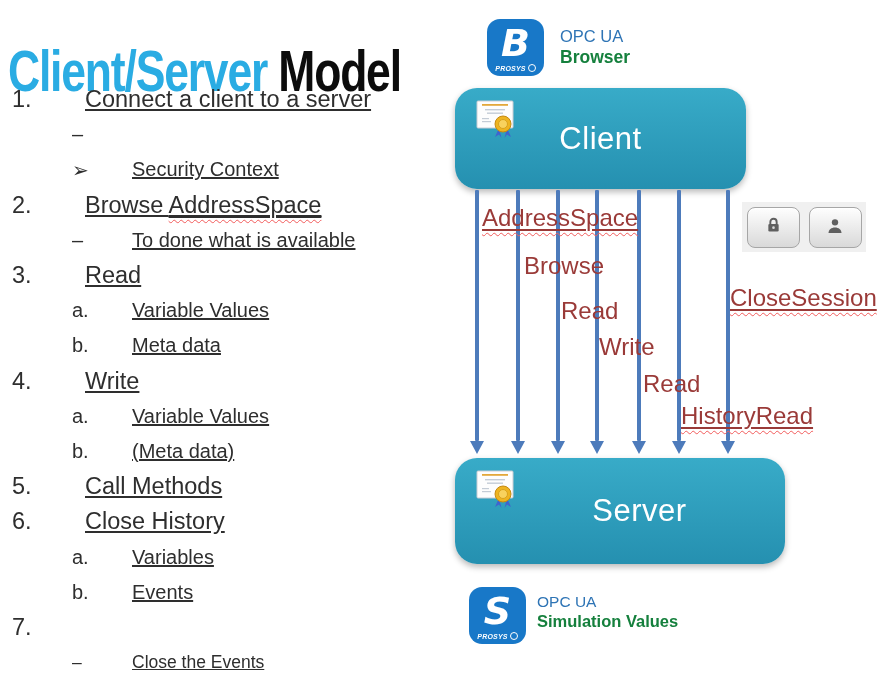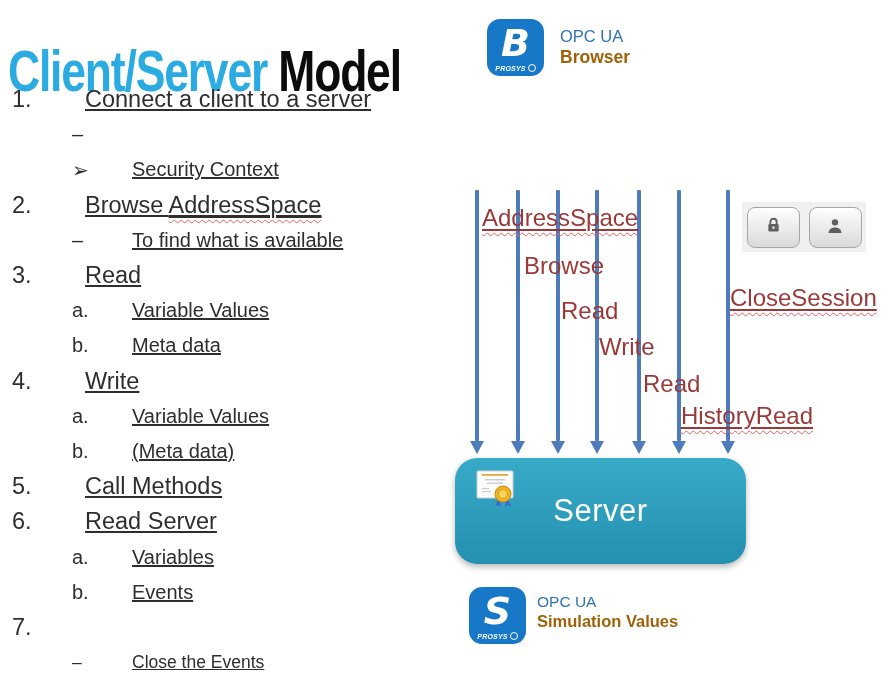--- a/index.html
+++ b/index.html
@@ -14,21 +14,21 @@
   
   .pbadge{position:absolute;background:#1878c8;border-radius:13px;color:#fff;text-align:center;}
   #browser-badge{left:487px;top:19px;width:57px;height:57px;}
   #sim-badge{left:469px;top:587px;width:57px;height:57px;}
   .pbadge .letter{font-style:italic;font-weight:bold;font-size:38px;line-height:48px;display:block;font-family:"DejaVu Sans",sans-serif;}
   .pbadge .brand{position:absolute;left:0;right:0;bottom:4px;font-size:7px;font-style:italic;font-weight:bold;letter-spacing:.2px;}
   .globe{display:inline-block;width:6px;height:6px;border:1px solid #fff;border-radius:50%;vertical-align:-1px;margin-left:2px;}
   .logotext{position:absolute;color:#2e74b5;line-height:1.2;}
   #browser-text{left:560px;top:27px;font-size:16.5px;}
   #sim-text{left:537px;top:593px;font-size:15.5px;}
-  .logotext .l2{font-weight:bold;color:#a16207;font-size:17.5px;}
+  .logotext .l2{font-weight:bold;color:#15803d;font-size:17.5px;}
   #sim-text .l2{font-size:16.5px;}
 
   
   .steps{position:absolute;left:0;top:82px;width:452px;}
   .row{display:flex;align-items:center;height:35.2px;color:#2e2e2e;}
   .row.l0{font-size:23.5px;}
   .row.l0 .mk{margin-left:12px;width:73px;flex:none;}
   .row.l1{font-size:20px;}
   .row.l1 .mk{margin-left:72px;width:60px;flex:none;}
   .row.small{font-size:17.5px;}
@@ -38,21 +38,21 @@
   .sq{text-decoration-line:underline;text-decoration-style:wavy;text-decoration-color:#f25c5c;
       text-decoration-thickness:1px;text-underline-offset:6px;}
   .sq .ul{text-decoration-line:underline;text-decoration-style:solid;text-decoration-color:currentColor;
       text-decoration-thickness:1.5px;text-underline-offset:3px;}
 
   
   .box{position:absolute;left:455px;width:291px;background:linear-gradient(180deg,#38abc8,#2590b0);
        border-radius:22px;box-shadow:0 3px 6px rgba(0,0,0,.28);display:flex;align-items:center;
        justify-content:center;color:#fff;font-size:31px;letter-spacing:.5px;}
   #client-box{top:88px;height:101px;}
-  #server-box{top:458px;height:106px;}
+  #server-box{top:458px;height:106px;padding-left:39px;}
   .cert{position:absolute;left:20px;top:11px;width:44px;height:40px;}
 
   
   .arrow{position:absolute;top:190px;height:251px;width:4px;background:#4d7bbb;border-radius:1px;}
   .arrow::after{content:"";position:absolute;left:-5.5px;top:100%;
      border-left:7.5px solid transparent;border-right:7.5px solid transparent;border-top:13px solid #4d7bbb;}
 
   
   .op{position:absolute;font-size:24px;color:#9a3a38;white-space:nowrap;}
 
@@ -90,21 +90,21 @@
     <div class="row l1">
         <span class="mk">➢</span>
         <span class="txt">Security Context</span>
       </div>
     <div class="row l0">
         <span class="mk">2.</span>
         <span class="txt"><span>Browse </span><span class="sq"><span class="ul">AddressSpace</span></span></span>
       </div>
     <div class="row l1">
         <span class="mk">–</span>
-        <span class="txt">To find what is available</span>
+        <span class="txt">To done what is available</span>
       </div>
     <div class="row l0">
         <span class="mk">3.</span>
         <span class="txt">Read</span>
       </div>
     <div class="row l1">
         <span class="mk">a.</span>
         <span class="txt">Variable Values</span>
       </div>
     <div class="row l1">
@@ -122,39 +122,56 @@
     <div class="row l1">
         <span class="mk">b.</span>
         <span class="txt">(Meta data)</span>
       </div>
     <div class="row l0">
         <span class="mk">5.</span>
         <span class="txt">Call Methods</span>
       </div>
     <div class="row l0">
         <span class="mk">6.</span>
-        <span class="txt">Read Server</span>
+        <span class="txt">Close History</span>
       </div>
     <div class="row l1">
         <span class="mk">a.</span>
         <span class="txt">Variables</span>
       </div>
     <div class="row l1">
         <span class="mk">b.</span>
         <span class="txt">Events</span>
       </div>
     <div class="row l0">
         <span class="mk">7.</span>
       </div>
     <div class="row l1 small">
         <span class="mk">–</span>
         <span class="txt">Close the Events</span>
       </div>
   </div>
 
+  <div class="box" id="client-box">
+    <span class="cert">
+      <svg width="44" height="40" viewBox="0 0 44 40">
+        <rect x="2" y="2" width="36" height="27" rx="1" fill="#fdfdfd" stroke="#c9cdd4"></rect>
+        <rect x="7" y="5" width="26" height="1.8" fill="#e3a83c"></rect>
+        <rect x="10" y="10" width="20" height="1.4" fill="#c4ccd6"></rect>
+        <rect x="12" y="13.5" width="16" height="1.4" fill="#c4ccd6"></rect>
+        <rect x="7" y="19" width="7" height="1.2" fill="#c4ccd6"></rect>
+        <rect x="7" y="22" width="9" height="1.2" fill="#c4ccd6"></rect>
+        <path d="M24 29 l-4 9 4-2.5 2.5 3.5z" fill="#3f63cf"></path>
+        <path d="M32 29 l4 9 -4-2.5 -2.5 3.5z" fill="#3f63cf"></path>
+        <circle cx="28" cy="25" r="8" fill="#eeb421" stroke="#c68a12"></circle>
+        <circle cx="28" cy="25" r="4.5" fill="#f8d25e" stroke="#d9a21c"></circle>
+      </svg>
+    </span>
+    <span>Client</span>
+  </div>
 
   <div class="arrow" style="left:475px"></div>
   <div class="arrow" style="left:516px"></div>
   <div class="arrow" style="left:556px"></div>
   <div class="arrow" style="left:595px"></div>
   <div class="arrow" style="left:637px"></div>
   <div class="arrow" style="left:677px"></div>
   <div class="arrow" style="left:726px"></div>
 
   <div class="op sq" style="left:482px;top:204px;"><span class="ul">AddressSpace</span></div>

